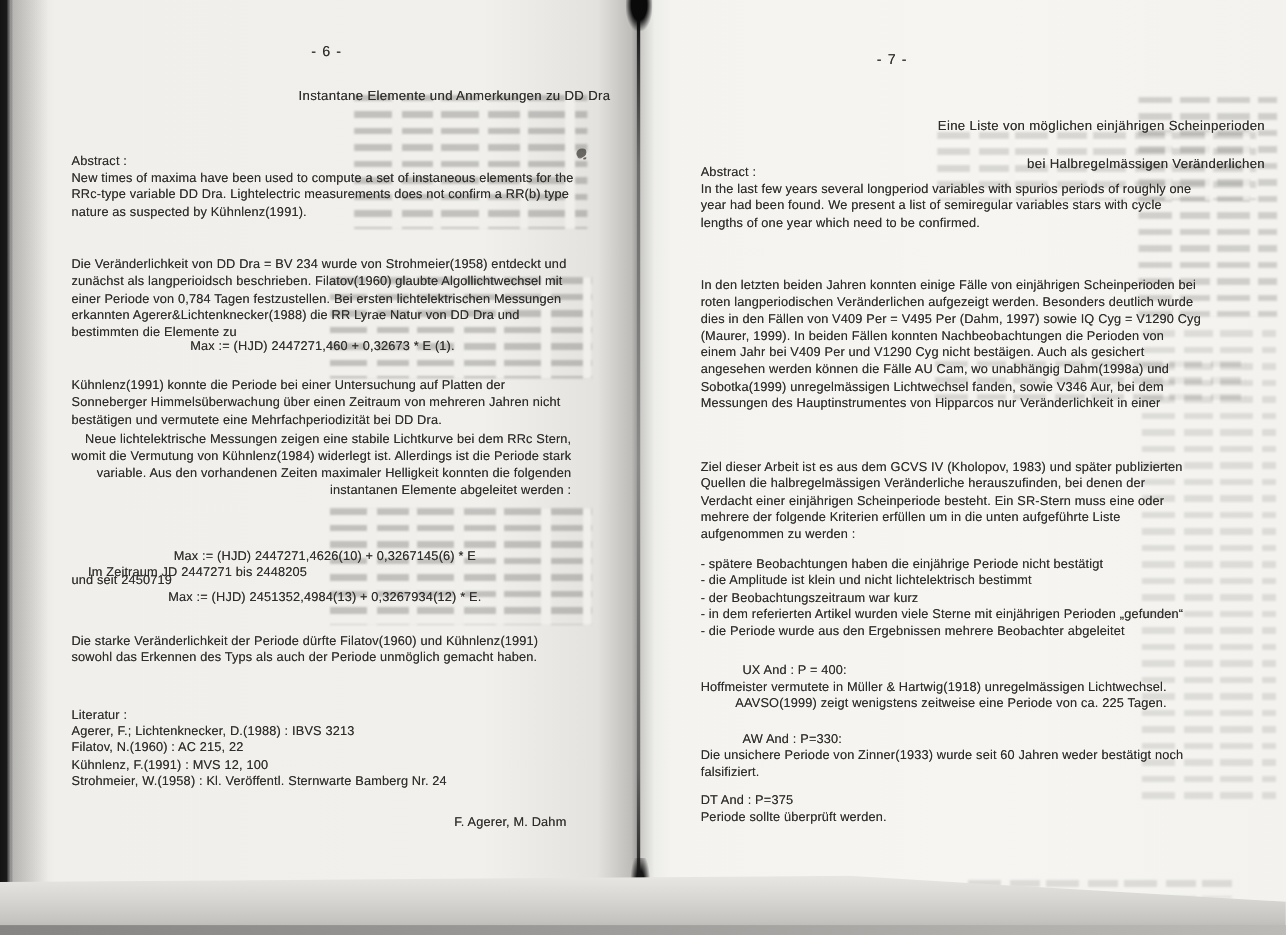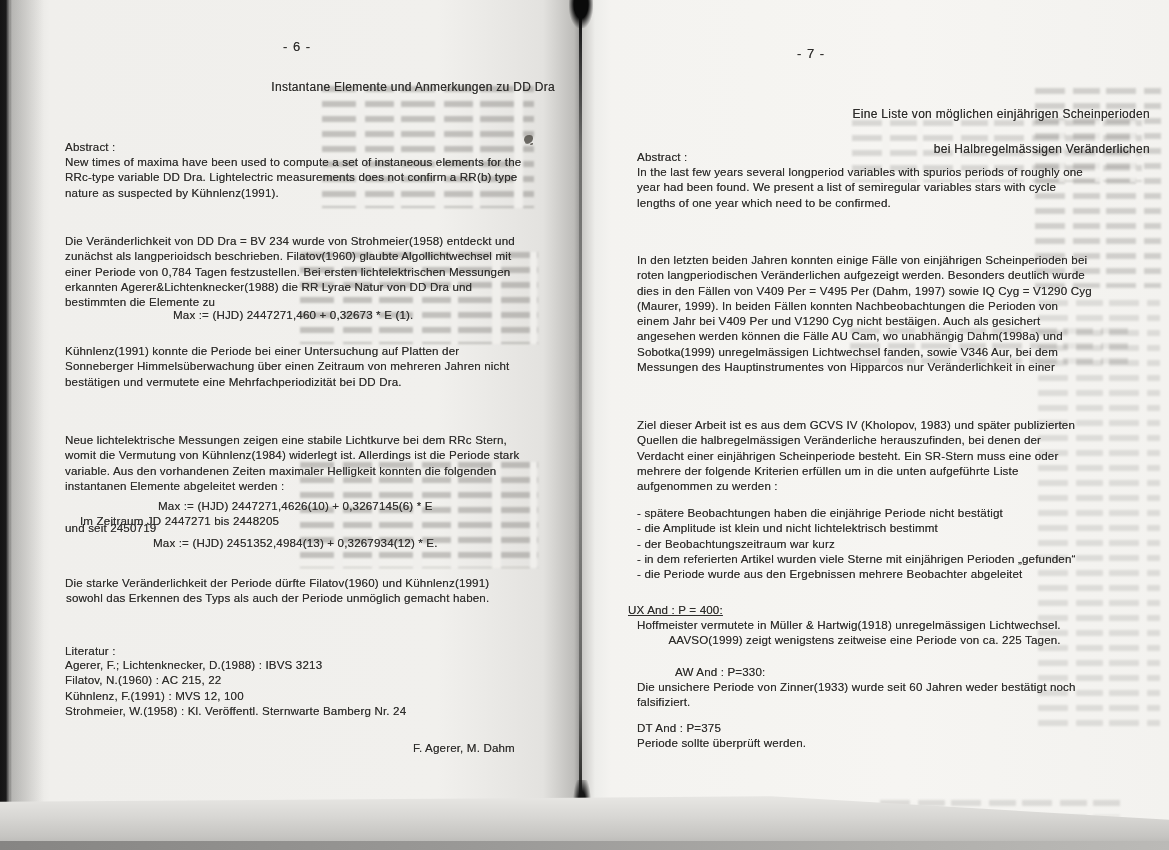--- a/index.html
+++ b/index.html
@@ -92,34 +92,34 @@
       <div>bestimmten die Elemente zu</div>
     </div>
   <div class="txt" style="left:173px;top:307px;">Max := (HJD) 2447271,460 + 0,32673 * E (1).</div>
 
   <div class="txt" style="left:65px;top:343px;">
       <div>Kühnlenz(1991) konnte die Periode bei einer Untersuchung auf Platten der</div>
       <div>Sonneberger Himmelsüberwachung über einen Zeitraum von mehreren Jahren nicht</div>
       <div>bestätigen und vermutete eine Mehrfachperiodizität bei DD Dra.</div>
     </div>
 
-  <div class="txt" style="left:65px;top:432px;">
+  <div class="txt" style="left:65px;top:392px;text-align:right;">
       <div>Neue lichtelektrische Messungen zeigen eine stabile Lichtkurve bei dem RRc Stern,</div>
       <div>womit die Vermutung von Kühnlenz(1984) widerlegt ist. Allerdings ist die Periode stark</div>
       <div>variable. Aus den vorhandenen Zeiten maximaler Helligkeit konnten die folgenden</div>
       <div>instantanen Elemente abgeleitet werden :</div>
     </div>
 
   <div class="txt" style="left:80px;top:483px;margin-top:30px;">Im Zeitraum JD 2447271 bis 2448205</div>
   <div class="txt" style="left:158px;top:498px;">Max := (HJD) 2447271,4626(10) + 0,3267145(6) * E</div>
 
   <div class="txt" style="left:65px;top:520px;">und seit 2450719</div>
   <div class="txt" style="left:153px;top:535px;">Max := (HJD) 2451352,4984(13) + 0,3267934(12) * E.</div>
 
-  <div class="txt" style="left:65px;top:575px;text-align:right;">
+  <div class="txt" style="left:65px;top:575px;">
       <div>Die starke Veränderlichkeit der Periode dürfte Filatov(1960) und Kühnlenz(1991)</div>
       <div>sowohl das Erkennen des Typs als auch der Periode unmöglich gemacht haben.</div>
     </div>
 
   <div class="txt" style="left:65px;top:643px;">Literatur :</div>
   <div class="txt" style="left:65px;top:657px;">
       <div>Agerer, F.; Lichtenknecker, D.(1988) : IBVS 3213</div>
       <div>Filatov, N.(1960) : AC 215, 22</div>
       <div>Kühnlenz, F.(1991) : MVS 12, 100</div>
       <div>Strohmeier, W.(1958) : Kl. Veröffentl. Sternwarte Bamberg Nr. 24</div>
@@ -161,21 +161,21 @@
     </div>
 
   <div class="txt" style="left:637px;top:505px;">
       <div>- spätere Beobachtungen haben die einjährige Periode nicht bestätigt</div>
       <div>- die Amplitude ist klein und nicht lichtelektrisch bestimmt</div>
       <div>- der Beobachtungszeitraum war kurz</div>
       <div>- in dem referierten Artikel wurden viele Sterne mit einjährigen Perioden „gefunden“</div>
       <div>- die Periode wurde aus den Ergebnissen mehrere Beobachter abgeleitet</div>
     </div>
 
-  <div class="txt" style="left:628px;top:602px;text-decoration:underline;">UX And : P = 400:</div>
+  <div class="txt" style="left:675px;top:602px;">UX And : P = 400:</div>
   <div class="txt" style="left:637px;top:617px;text-align:right;">
       <div>Hoffmeister vermutete in Müller &amp; Hartwig(1918) unregelmässigen Lichtwechsel.</div>
       <div>AAVSO(1999) zeigt wenigstens zeitweise eine Periode von ca. 225 Tagen.</div>
     </div>
 
   <div class="txt" style="left:675px;top:664px;">AW And : P=330:</div>
   <div class="txt" style="left:637px;top:679px;">
       <div>Die unsichere Periode von Zinner(1933) wurde seit 60 Jahren weder bestätigt noch</div>
       <div>falsifiziert.</div>
     </div>

